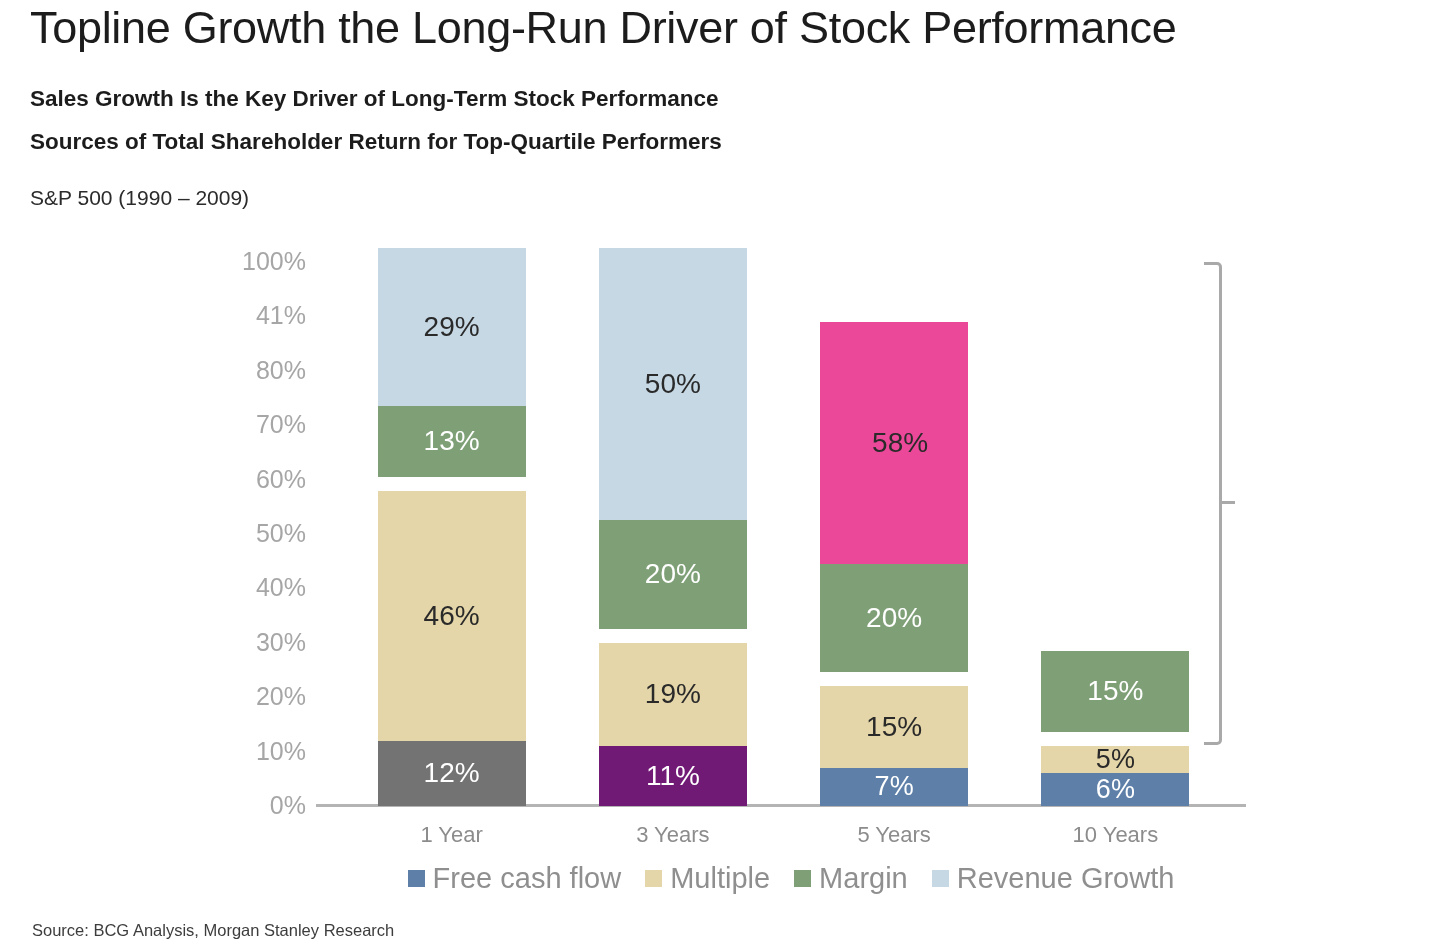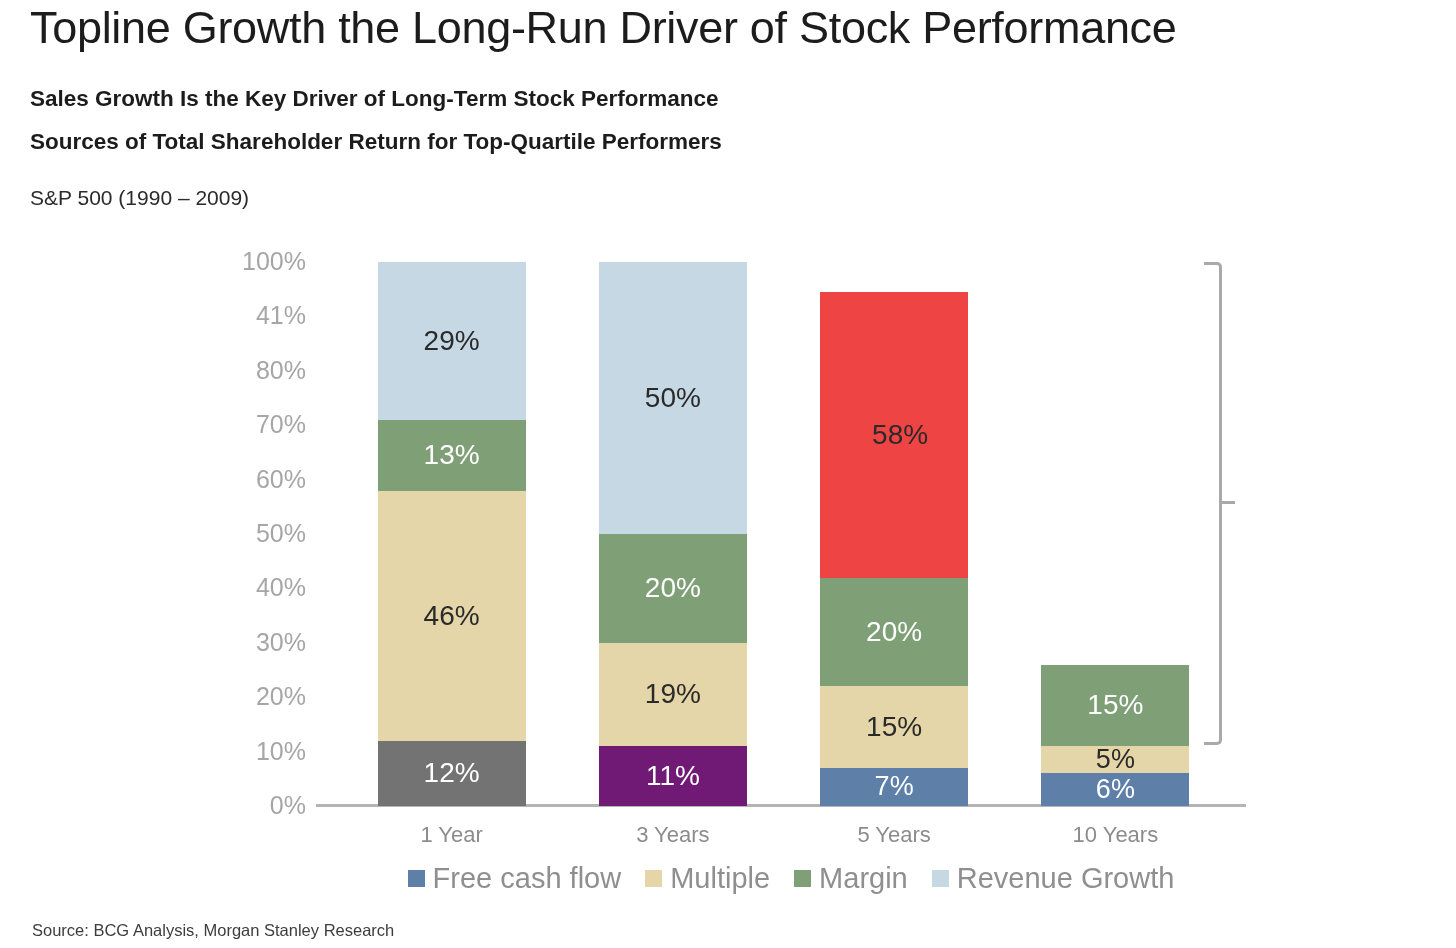--- a/index.html
+++ b/index.html
@@ -108,21 +108,21 @@
     position: relative;
     width: 100%;
     display: flex;
     align-items: center;
     justify-content: center;
     font-size: 28px;
     line-height: 1;
     overflow: visible;
   }
   .seg-label { position: relative; white-space: nowrap; }
-  .seg.dark-text { color: #2a2a2a; }
+  .seg.dark-text { color: #2a2a2a; margin-top: 14px; }
   .seg.light-text { color: #ffffff; }
 
   .x-tick {
     position: absolute;
     top: 822px;
     width: 200px;
     text-align: center;
     font-size: 22px;
     color: #8c8c8c;
   }
@@ -250,21 +250,21 @@
           <div class="seg dark-text" style="background: rgb(228, 214, 168); height: 103.36px;">
             <span class="seg-label">19%</span>
           </div>
           <div class="seg light-text" style="background: #701a75; height: 59.84px;">
             <span class="seg-label">11%</span>
           </div>
         </div>
       </div>
       <div class="bar-group" style="left: 479.125px;">
         <div class="bar-stack">
-          <div class="seg dark-text" style="background: #ef4444; height: 286px; padding-left: 12px;">
+          <div class="seg dark-text" style="background: #ec4899; height: 242px; padding-left: 12px;">
             <span class="seg-label">58%</span>
           </div>
           <div class="seg light-text" style="background: rgb(127, 160, 119); height: 108.8px;">
             <span class="seg-label">20%</span>
           </div>
           <div class="seg dark-text" style="background: rgb(228, 214, 168); height: 81.6px;">
             <span class="seg-label">15%</span>
           </div>
           <div class="seg light-text" style="background: rgb(93, 127, 168); height: 38.08px;">
             <span class="seg-label" style="font-size: 27px;">7%</span>

